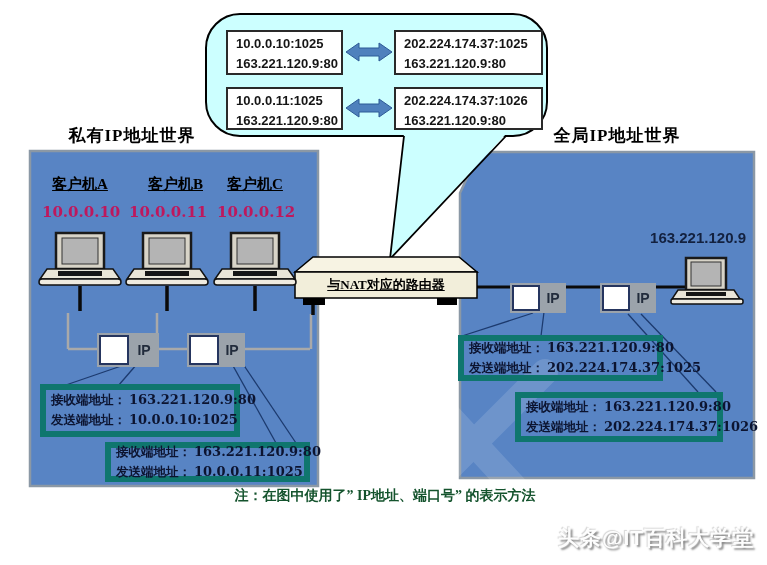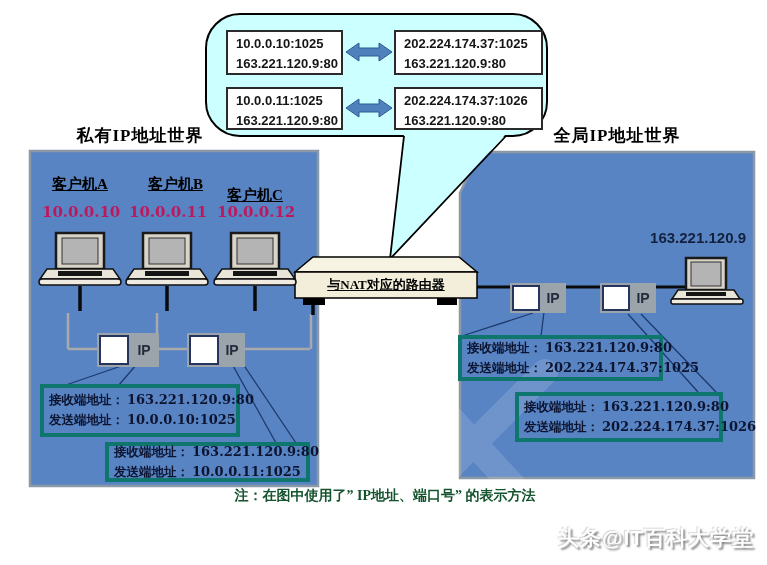--- a/index.html
+++ b/index.html
@@ -16,21 +16,21 @@
   .client-name{font:600 15px "Liberation Serif",serif;color:#000;text-align:center;white-space:nowrap;text-decoration:underline;}
   .client-ip{font:bold 15px "DejaVu Serif",serif;color:#be185d;text-align:left;white-space:nowrap;}
   .server-ip{font:bold 15px "Liberation Sans",sans-serif;color:#13213f;text-align:right;white-space:nowrap;}
 
   .router-label{font:600 13px "Liberation Serif",serif;color:#000;text-align:center;line-height:22px;white-space:nowrap;text-decoration:underline;}
 
   .packet{position:absolute;background:#9ba3ab;display:flex;align-items:center;}
   .packet-white{width:26px;height:26px;background:#fff;border:2px solid #25355f;margin-left:2px;flex:0 0 auto;}
   .packet-ip{flex:1;text-align:center;font:bold 14px "Liberation Sans",sans-serif;color:#222c3c;}
 
-  .addr-box{position:absolute;border:4px solid #0f766e;box-sizing:border-box;display:flex;flex-direction:column;
+  .addr-box{position:absolute;border:6px solid #0f766e;box-sizing:border-box;display:flex;flex-direction:column;
             justify-content:center;gap:3px;padding:2px 5px;white-space:nowrap;background:transparent;}
   .addr-row{display:flex;align-items:baseline;}
   .addr-label{font:600 12.5px "Liberation Serif",serif;color:#0c1430;}
   .addr-val{font:bold 13px "DejaVu Serif",serif;color:#0c1430;margin-left:3px;}
 
   .note-text{font:600 14px "Liberation Serif",serif;color:#14532d;text-align:center;white-space:nowrap;}
   .caption-text{font:15.5px "Liberation Serif",serif;color:#000;text-align:center;white-space:nowrap;}
   .watermark{font:bold 21px "Liberation Sans",sans-serif;color:#fdfdfd;letter-spacing:1px;white-space:nowrap;
              text-shadow:2px 2px 2px #8a8a8a,-1px -1px 1px #d6d6d6;}
 </style>
@@ -115,21 +115,21 @@
       <path d="M137,364 L118,386"></path>
       <path d="M232,364 L276,443"></path>
       <path d="M243,364 L296,443"></path>
       <path d="M533,313 L462,336"></path>
       <path d="M544,312 L541,336"></path>
       <path d="M628,314 L698,392"></path>
       <path d="M641,314 L716,392"></path>
     </g>
   </svg>
 
-  <div class="abs region-title" style="left:40px;top:124px;width:200px;">私有IP地址世界</div>
+  <div class="abs region-title" style="left:32px;top:124px;width:200px;">私有IP地址世界</div>
   <div class="abs region-title" style="left:517px;top:124px;width:200px;">全局IP地址世界</div>
 
   <div class="bubble-box" style="left:226px;top:30px;width:117px;height:45px;">
     <div>10.0.0.10:1025</div>
     <div>163.221.120.9:80</div>
   </div>
   <div class="bubble-box" style="left:394px;top:30px;width:149px;height:45px;">
     <div>202.224.174.37:1025</div>
     <div>163.221.120.9:80</div>
   </div>
@@ -137,21 +137,21 @@
     <div>10.0.0.11:1025</div>
     <div>163.221.120.9:80</div>
   </div>
   <div class="bubble-box" style="left:394px;top:87px;width:149px;height:43px;">
     <div>202.224.174.37:1026</div>
     <div>163.221.120.9:80</div>
   </div>
 
   <div class="abs client-name" style="left:44px;top:175px;width:72px;">客户机A</div>
   <div class="abs client-name" style="left:131px;top:175px;width:72px;text-align:right;">客户机B</div>
-  <div class="abs client-name" style="left:219px;top:186px;width:72px;">客户机C</div>
+  <div class="abs client-name" style="left:219px;top:175px;width:72px;">客户机C</div>
   <div class="abs client-ip" style="left:42px;top:203px;width:76px;">10.0.0.10</div>
   <div class="abs client-ip" style="left:129px;top:203px;width:76px;">10.0.0.11</div>
   <div class="abs client-ip" style="left:217px;top:203px;width:76px;">10.0.0.12</div>
 
   <div class="abs server-ip" style="left:618px;top:229px;width:128px;">163.221.120.9</div>
 
   <div class="abs router-label" style="left:297px;top:274px;width:178px;">与NAT对应的路由器</div>
 
   <div class="packet" style="left:97px;top:333px;width:62px;height:34px;">
     <div class="packet-white"></div>

